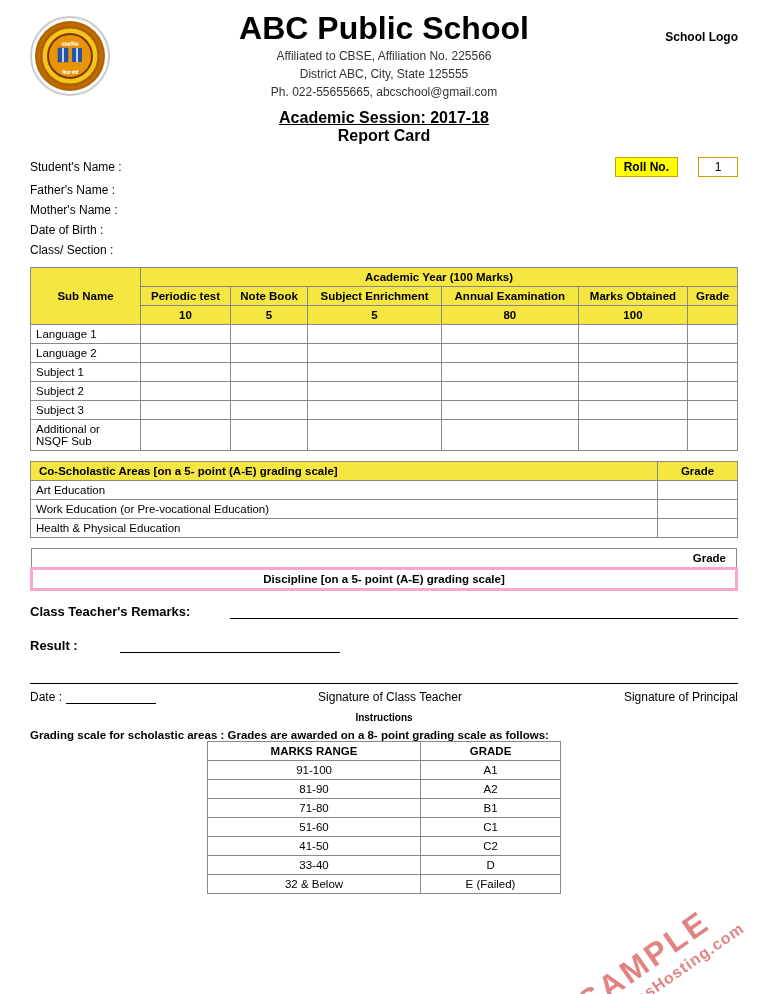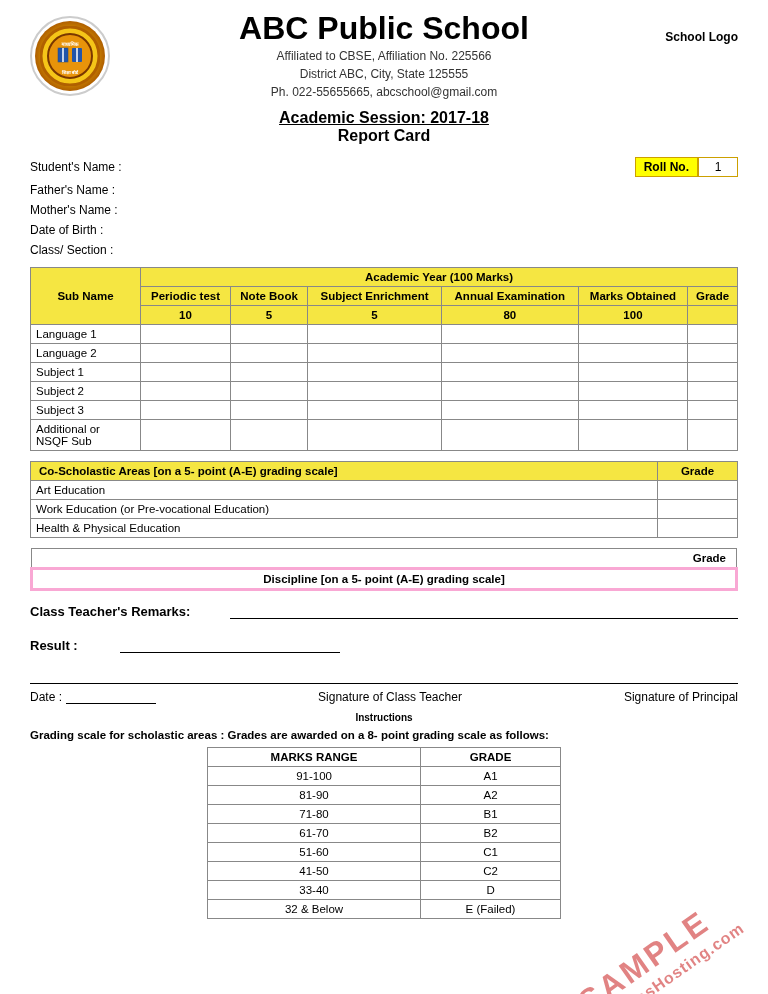--- a/index.html
+++ b/index.html
@@ -101,21 +101,21 @@
     }
     .info-label {
       width: 180px;
       font-size: 12px;
       font-weight: normal;
     }
     .roll-no-box {
       display: flex;
       align-items: center;
       margin-left: auto;
-      gap: 0;
+      gap: 20px;
     }
     .roll-no-label {
       background: #ffff00;
       border: 1px solid #cca000;
       padding: 2px 8px;
       font-weight: bold;
       font-size: 12px;
     }
     .roll-no-value {
       border: 1px solid #cca000;
@@ -237,21 +237,20 @@
       margin-top: 8px;
     }
     .instructions-title {
       text-align: center;
       font-weight: bold;
       font-size: 10px;
       margin-bottom: 6px;
     }
     .grading-text {
       font-size: 11.5px;
-      margin-bottom: 6px;
       font-weight: bold;
     }
     .grading-table {
       width: 50%;
       margin: 0 auto;
       border-collapse: collapse;
     }
     .grading-table th, .grading-table td {
       border: 1px solid #888;
       padding: 3px 10px;
@@ -487,24 +486,20 @@
           </tr>
           <tr>
             <td>81-90</td>
             <td>A2</td>
           </tr>
           <tr>
             <td>71-80</td>
             <td>B1</td>
           </tr>
           <tr>
-            <td>61-70</td>
-            <td>B2</td>
-          </tr>
-          <tr>
             <td>51-60</td>
             <td>C1</td>
           </tr>
           <tr>
             <td>41-50</td>
             <td>C2</td>
           </tr>
           <tr>
             <td>33-40</td>
             <td>D</td>

